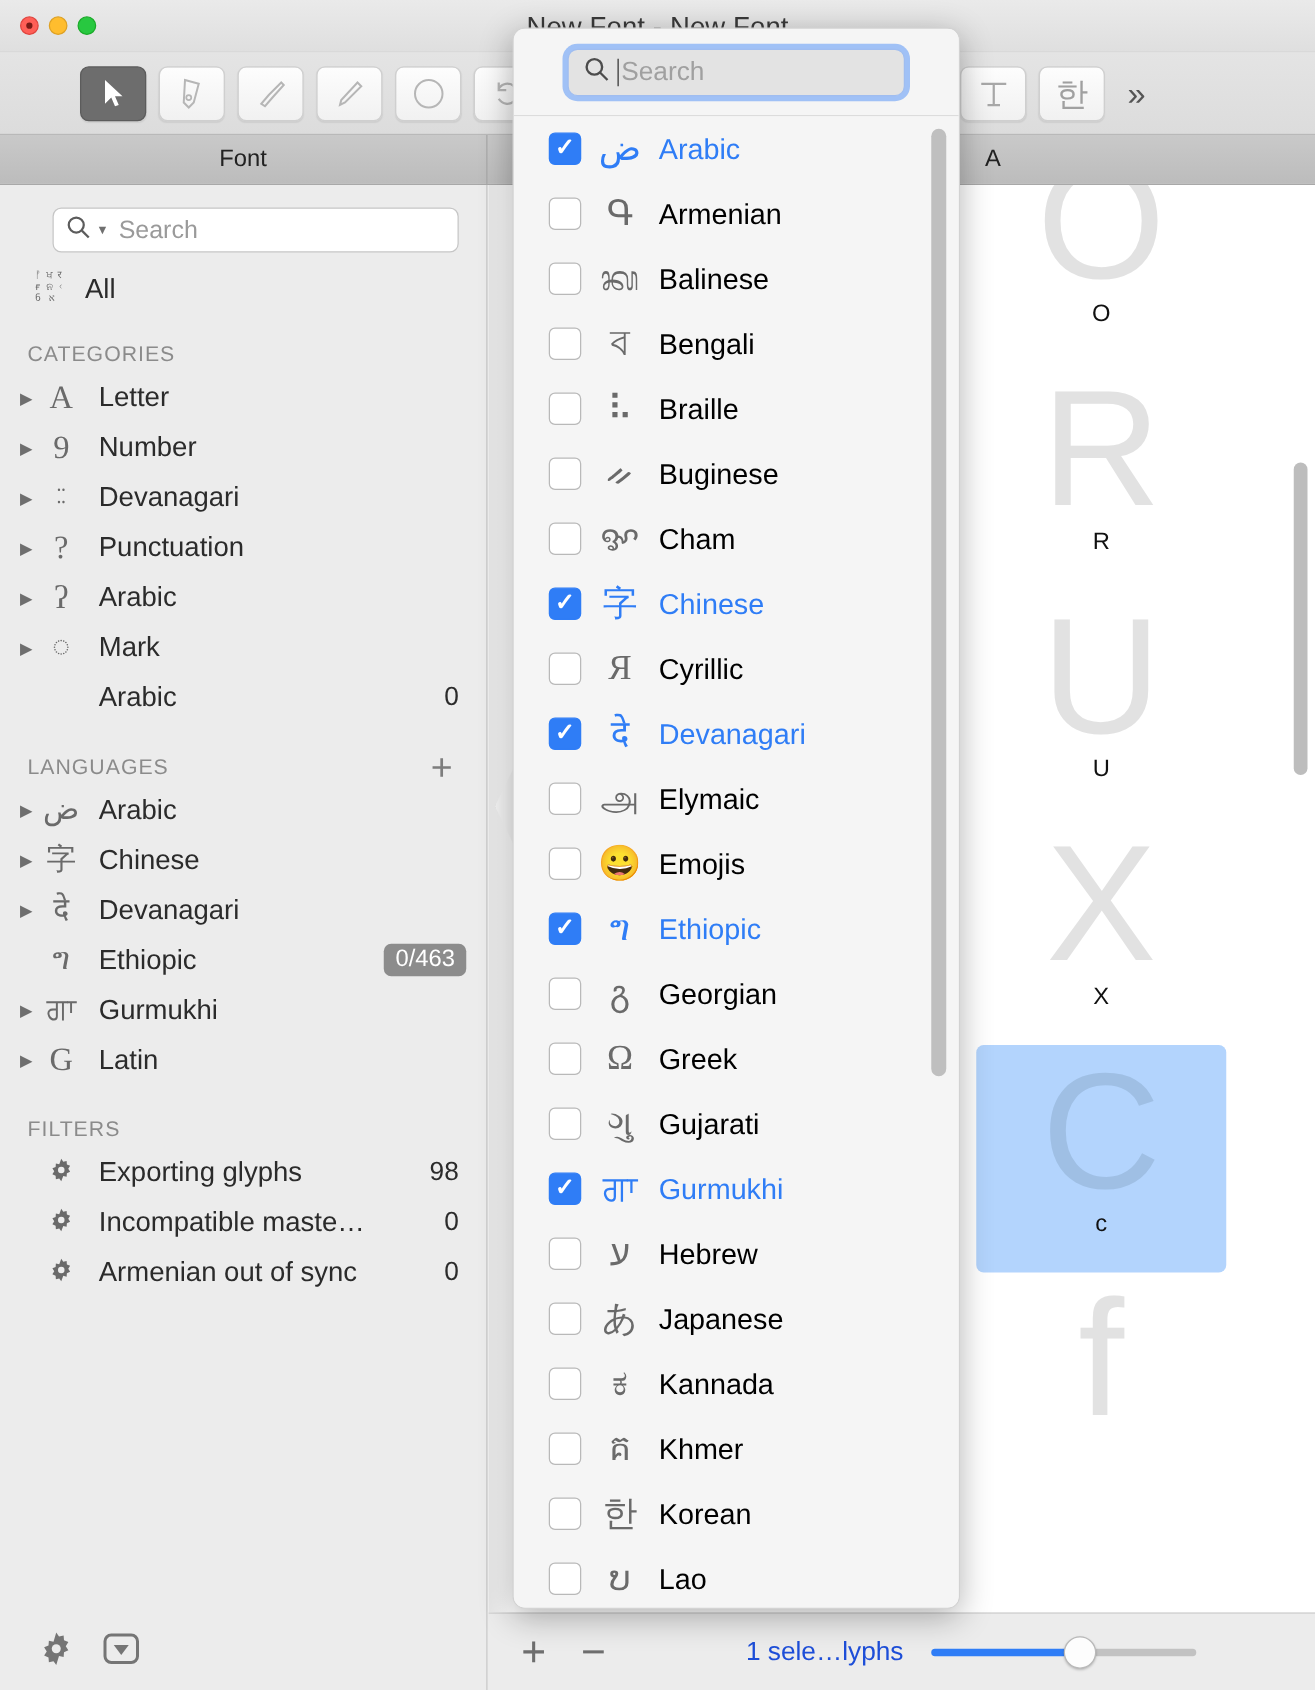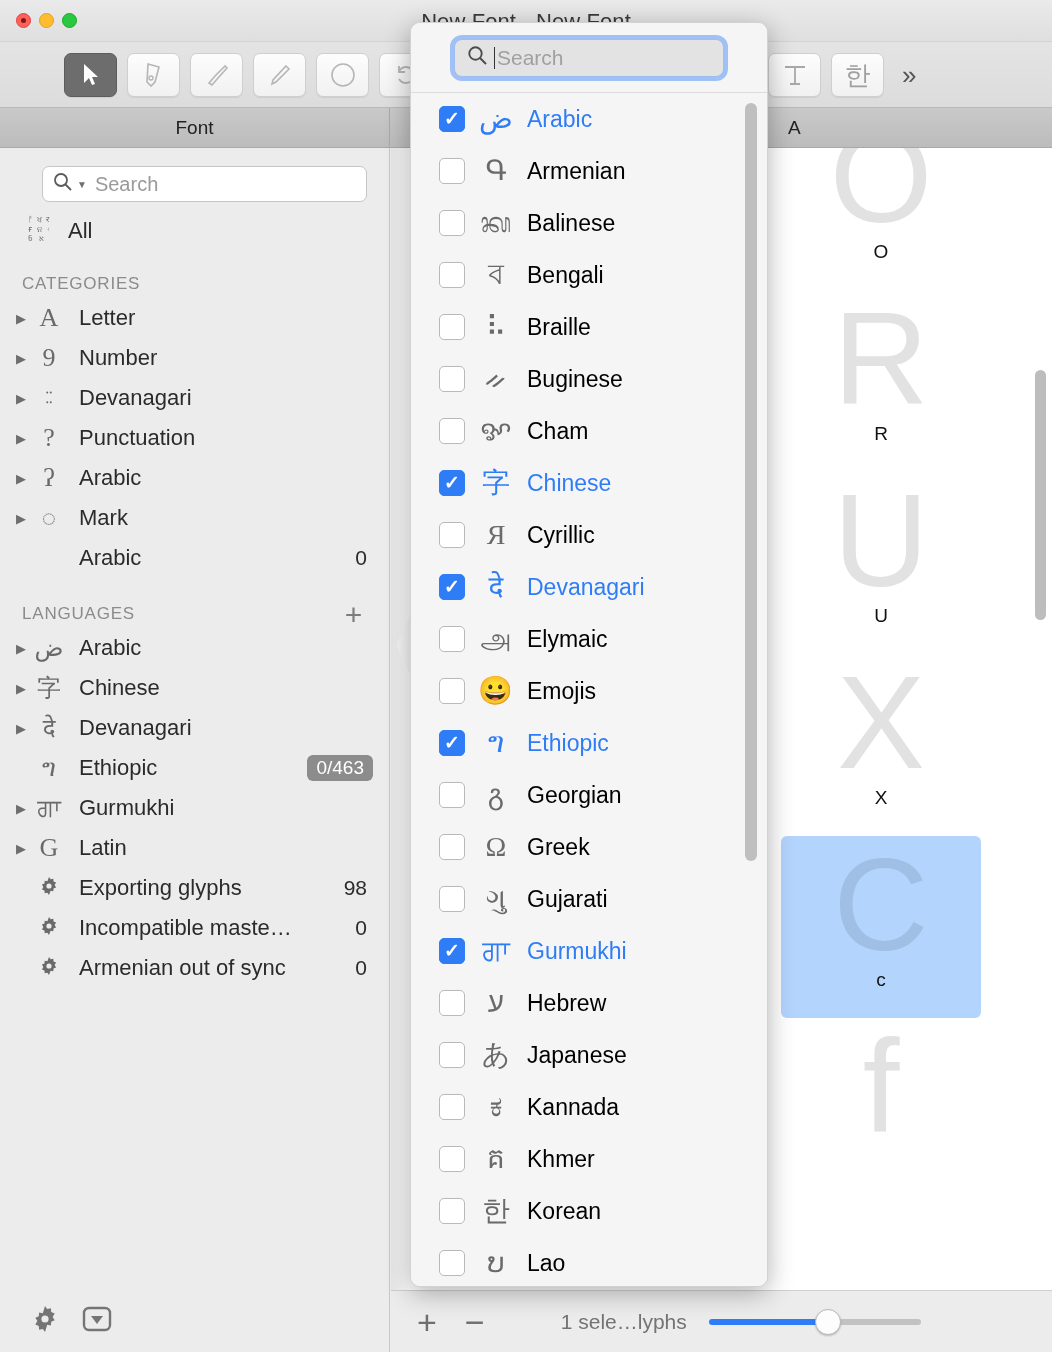--- a/index.html
+++ b/index.html
@@ -164,21 +164,21 @@
   }
 
   
   .bottombar {
     position:absolute; left: 391px; bottom: 0; right: 0; height: 62px;
     background: #ececec; border-top: 1px solid #cfcfcf;
     display:flex; align-items:center;
   }
   .bb-plus { font-size: 34px; color: #6e6e6e; margin-left: 26px; font-weight: 300; line-height:1;}
   .bb-minus { font-size: 34px; color: #6e6e6e; margin-left: 28px; font-weight: 300; line-height:1;}
-  .bb-status { margin-left: 76px; font-size: 21px; color: #737373; }
+  .bb-status { margin-left: 112px; font-size: 21px; color: #1d4ed8; }
   .bb-slider { margin-left: 22px; position: relative; width: 212px; height: 6px; }
   .bb-track-l { position:absolute; left:0; top:0; width: 118px; height:6px; background:#2f7df6; border-radius:3px;}
   .bb-track-r { position:absolute; left:118px; top:0; width: 94px; height:6px; background:#c2c2c2; border-radius:3px;}
   .bb-knob {
     position:absolute; left: 106px; top: -10px; width: 26px; height: 26px;
     background:#fdfdfd; border:1px solid #b9b9b9; border-radius:50%;
     box-shadow: 0 1px 2px rgba(0,0,0,0.22);
   }
 
   
@@ -439,20 +439,23 @@
         <span class="gicon">ਗਾ</span>
         <span class="lbl">Gurmukhi</span>
       </div>
       <div class="li">
         <span class="tri">▶</span>
         <span class="gicon serif">G</span>
         <span class="lbl">Latin</span>
       </div>
     </div>
 
+    <div class="sec-title">
+      <span>FILTERS</span>
+    </div>
 
     <div>
       <div class="li noarrow">
         <span class="gicon">
           <svg width="22" height="22" viewBox="0 0 22 22">
               <path d="M11 2 l1.6 2.3 2.7-.6 .2 2.8 2.6 1.1-1.5 2.4 1.5 2.4-2.6 1.1-.2 2.8-2.7-.6L11 20l-1.6-2.3-2.7.6-.2-2.8-2.6-1.1L5.4 12 3.9 9.6l2.6-1.1.2-2.8 2.7.6z" fill="#6a6a6a"></path>
               <circle cx="11" cy="11" r="2.6" fill="#ececec"></circle>
             </svg>
         </span>
         <span class="lbl">Exporting glyphs</span>

